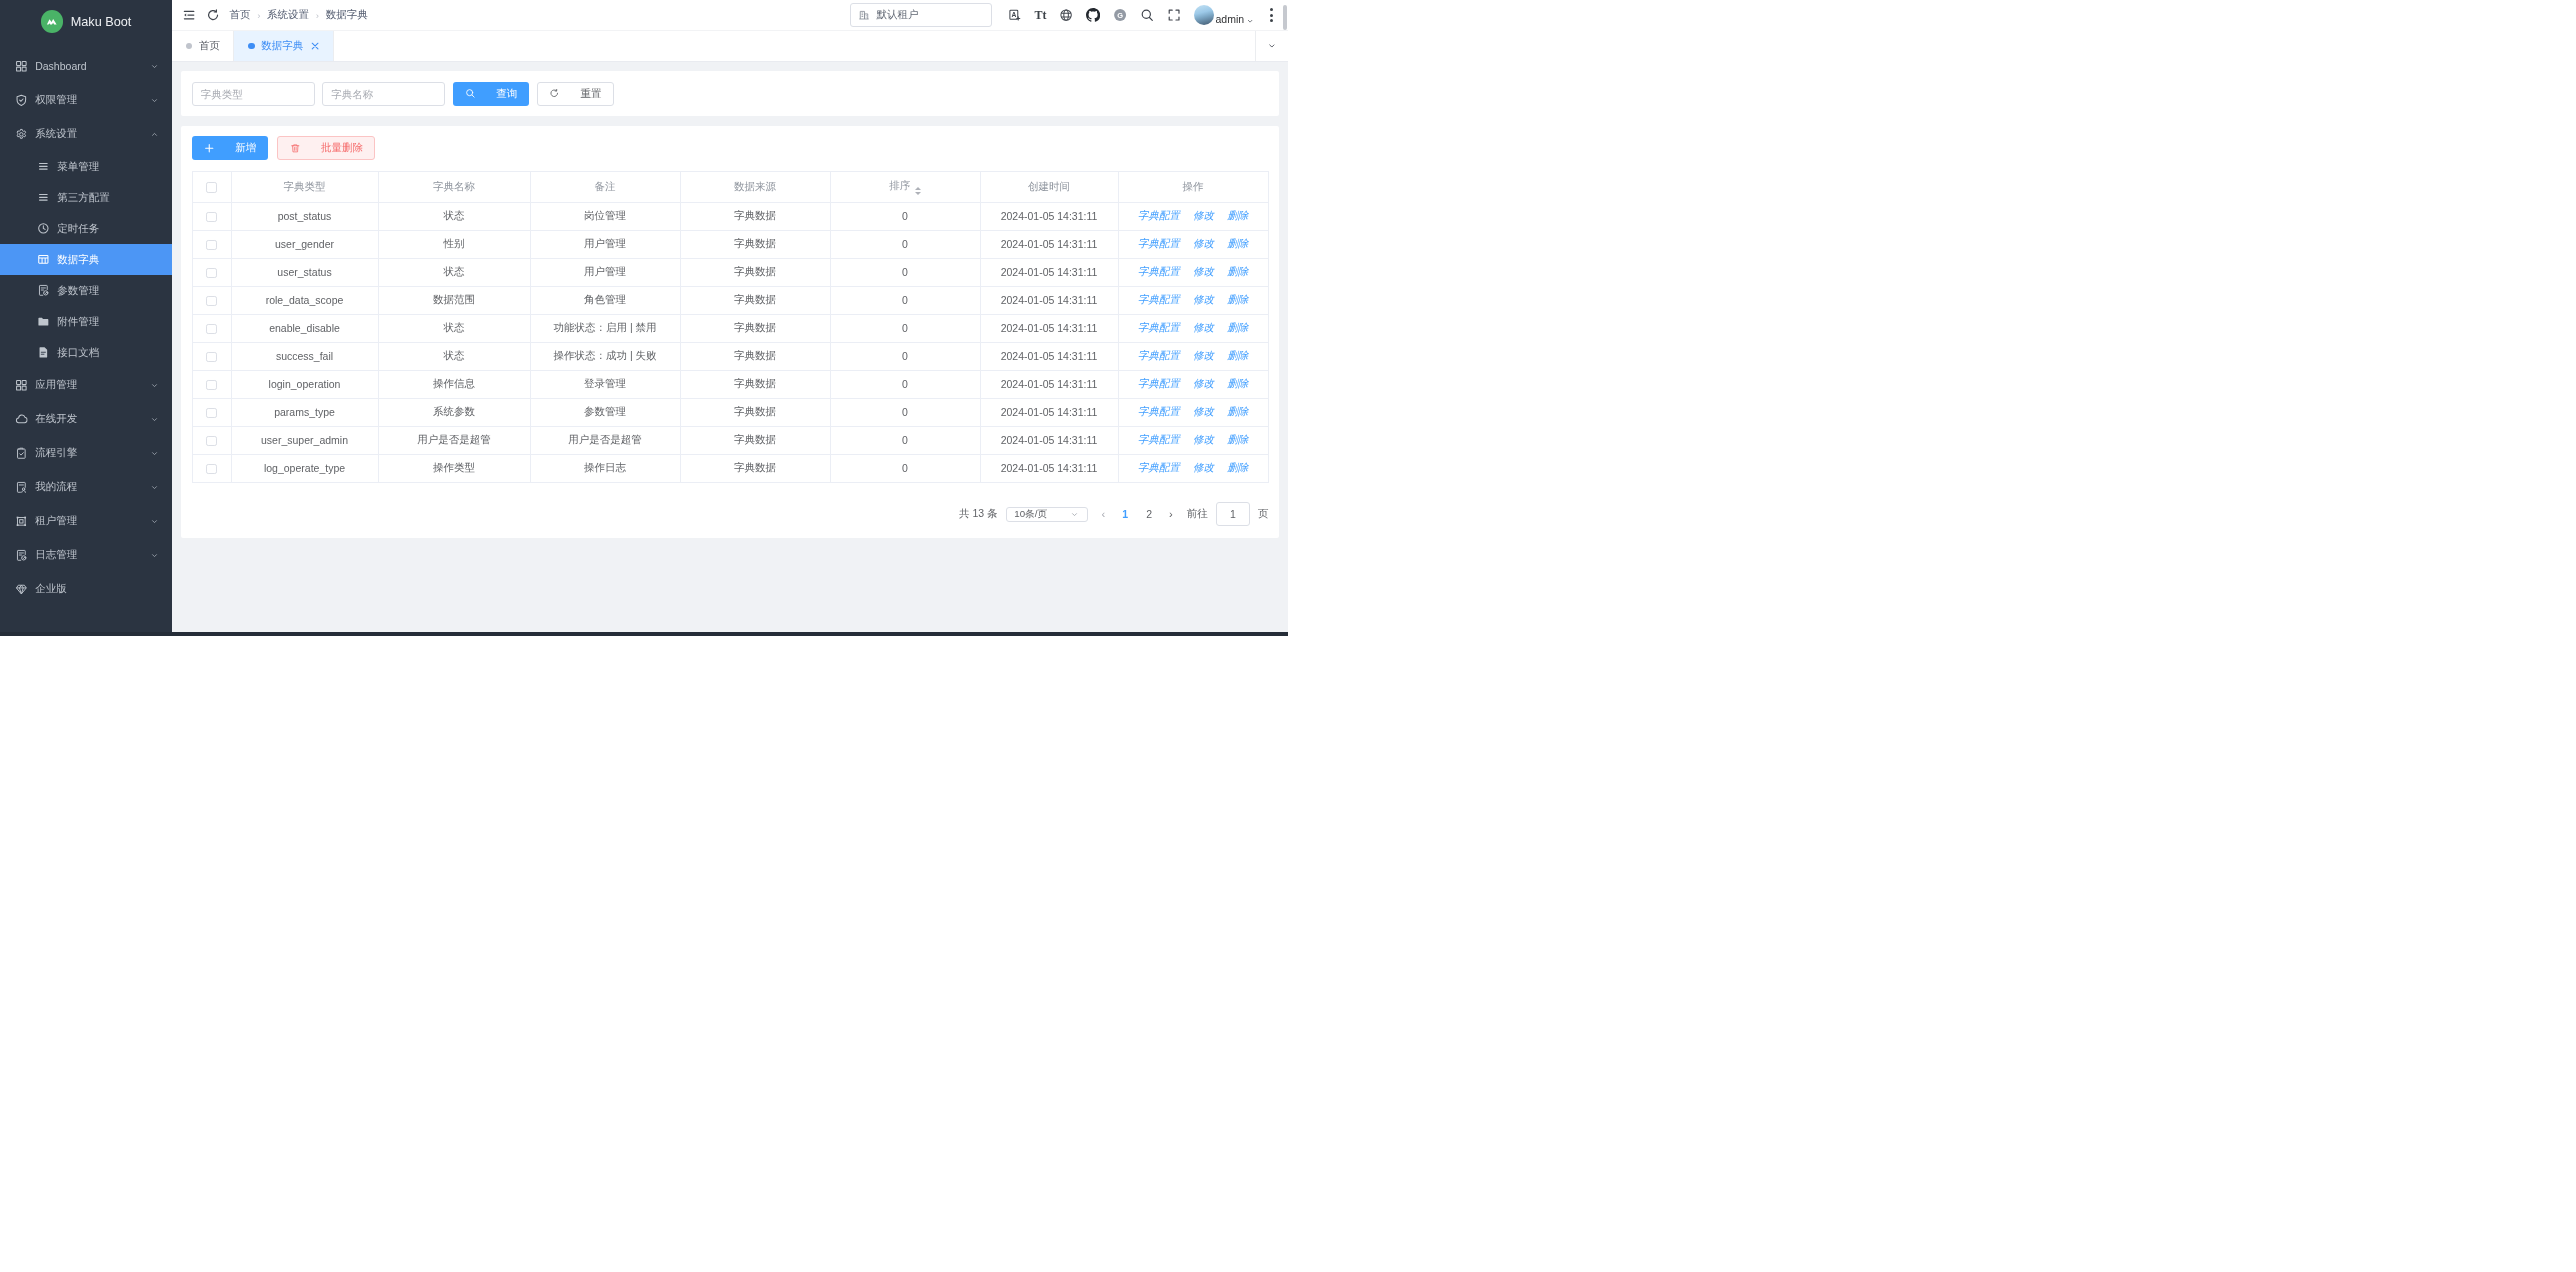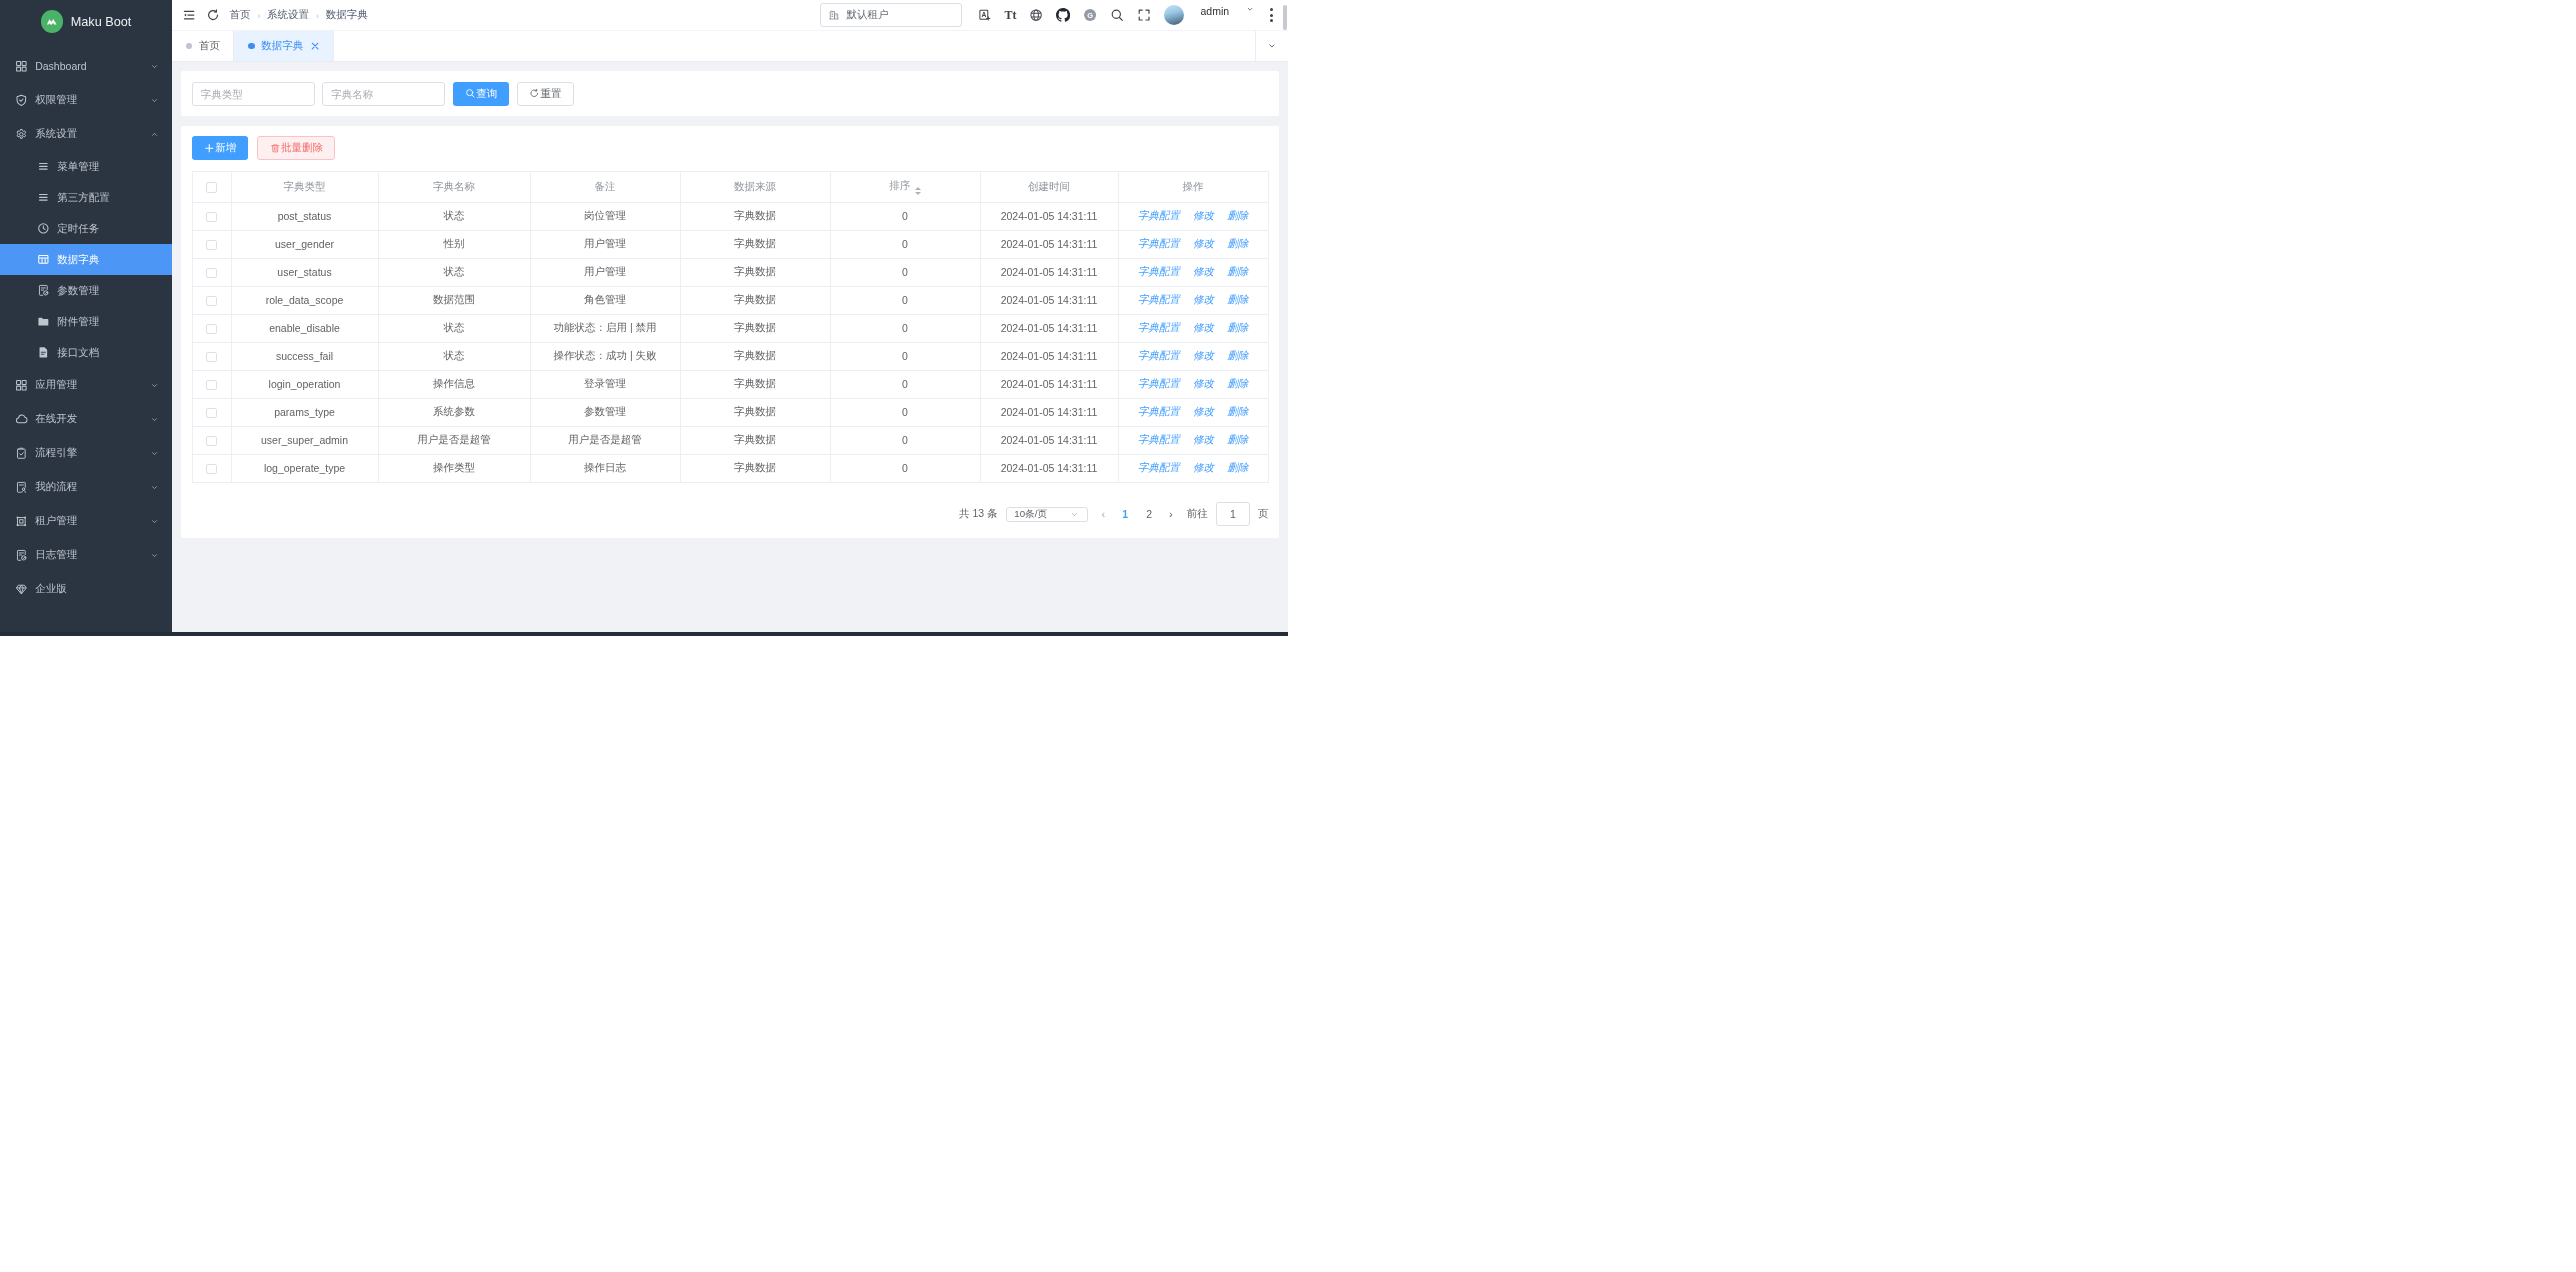--- a/index.html
+++ b/index.html
@@ -27,41 +27,41 @@
   .topbar { height:30px; background:#fff; display:flex; align-items:center; gap:9.7px; padding:0 12px 0 9.7px; flex-shrink:0; }
   .hicon { width:14.2px; height:14.2px; color:#40454d; flex-shrink:0; cursor:pointer; }
   .breadcrumb { display:flex; align-items:center; gap:6.7px; color:#515a6e; }
   .crumb-sep { color:#c0c4cc; font-size:9.7px; }
   .tb-right { margin-left:auto; display:flex; align-items:center; gap:12.7px; }
   .tenant { width:142px; height:24px; border:0.7px solid #dcdfe6; border-radius:3px; display:flex; align-items:center; gap:6px; padding:0 7.5px; color:#5f6672; margin-right:3px; cursor:pointer; }
   .tenant .hicon { width:12px; height:12px; color:#8a9099; }
   .font-glyph { font-family:"Liberation Serif", serif; font-size:12px; font-weight:600; color:#3d4349; cursor:pointer; }
   .avatar { width:20px; height:20px; border-radius:50%; flex-shrink:0; cursor:pointer;
             background:linear-gradient(165deg,#c4e2f4 0%,#9cc9e8 38%,#7ba6c4 58%,#3f556b 100%); }
-  .admin-wrap { display:flex; align-items:flex-start; gap:17px; color:#303133; cursor:pointer; }
+  .admin-wrap { display:flex; align-items:flex-end; gap:2px; color:#303133; cursor:pointer; }
   .kebab { display:flex; flex-direction:column; gap:2.2px; padding:1.5px 3px; cursor:pointer; }
   .kebab i { width:3px; height:3px; border-radius:50%; background:#3d4349; }
   .scroll-thumb { position:absolute; right:1.5px; top:4.5px; width:3.7px; height:25.5px; border-radius:2.2px; background:#c6c9cf; }
 
   
   .tabbar { height:32px; background:#fff; border-top:0.7px solid #f2f3f5; border-bottom:0.7px solid #e9ebf0; display:flex; align-items:stretch; flex-shrink:0; }
   .tab { display:flex; align-items:center; gap:6.7px; padding:0 13.5px; color:#5a5e66; border-right:0.7px solid #ebedf0; cursor:pointer; }
   .tab .dot { width:6.7px; height:6.7px; border-radius:50%; background:#c0c4cc; }
   .tab.active { background:#e8f3ff; color:#3d8df5; }
   .tab.active .dot { background:#3d8df5; }
   .tab-x { width:8.2px; height:8.2px; margin-left:1.5px; }
   .tab-more { margin-left:auto; width:33px; border-left:0.7px solid #ebedf0; display:flex; align-items:center; justify-content:center; color:#5a5e66; cursor:pointer; }
 
   
   .content { flex:1; padding:9px; overflow:hidden; }
   .card { background:#fff; border-radius:2px; }
   .search-card { padding:10.5px; display:flex; align-items:center; gap:7.5px; margin-bottom:9.7px; }
   .inp { width:123px; height:24px; border:0.7px solid #dcdfe6; border-radius:3px; padding:0 8.2px; font-size:10.5px; color:#606266; outline:none; font-family:"Liberation Sans", sans-serif; }
   .inp::placeholder { color:#a8abb2; }
-  .btn { height:24px; border-radius:3px; font-size:10.5px; display:inline-flex; align-items:center; gap:1px; padding:0 11.2px; border:0.7px solid transparent; cursor:pointer; font-family:"Liberation Sans", sans-serif; }
+  .btn { height:24px; border-radius:3px; font-size:10.5px; display:inline-flex; align-items:center; gap:21px; padding:0 11.2px; border:0.7px solid transparent; cursor:pointer; font-family:"Liberation Sans", sans-serif; }
   .btn svg { width:10.5px; height:10.5px; }
   .btn-primary { background:#409eff; color:#fff; }
   .btn-default { background:#fff; border-color:#dcdfe6; color:#606266; }
   .btn-danger-plain { background:#fef0f0; border-color:#fbc4c4; color:#f56c6c;justify-content:space-between; }
   .table-card { padding:10.5px 10.5px 12px; }
   .toolbar { display:flex; gap:9px; margin-bottom:10.5px; }
 
   table.grid { width:100%; border-collapse:collapse; table-layout:fixed; color:#606266; font-size:10.5px; }
   .grid th, .grid td { border:0.7px solid #ebeef5; text-align:center; padding:0 4.5px; white-space:nowrap; overflow:hidden; text-overflow:ellipsis; }
   .grid th { height:31px; color:#8f959e; font-weight:500; }

